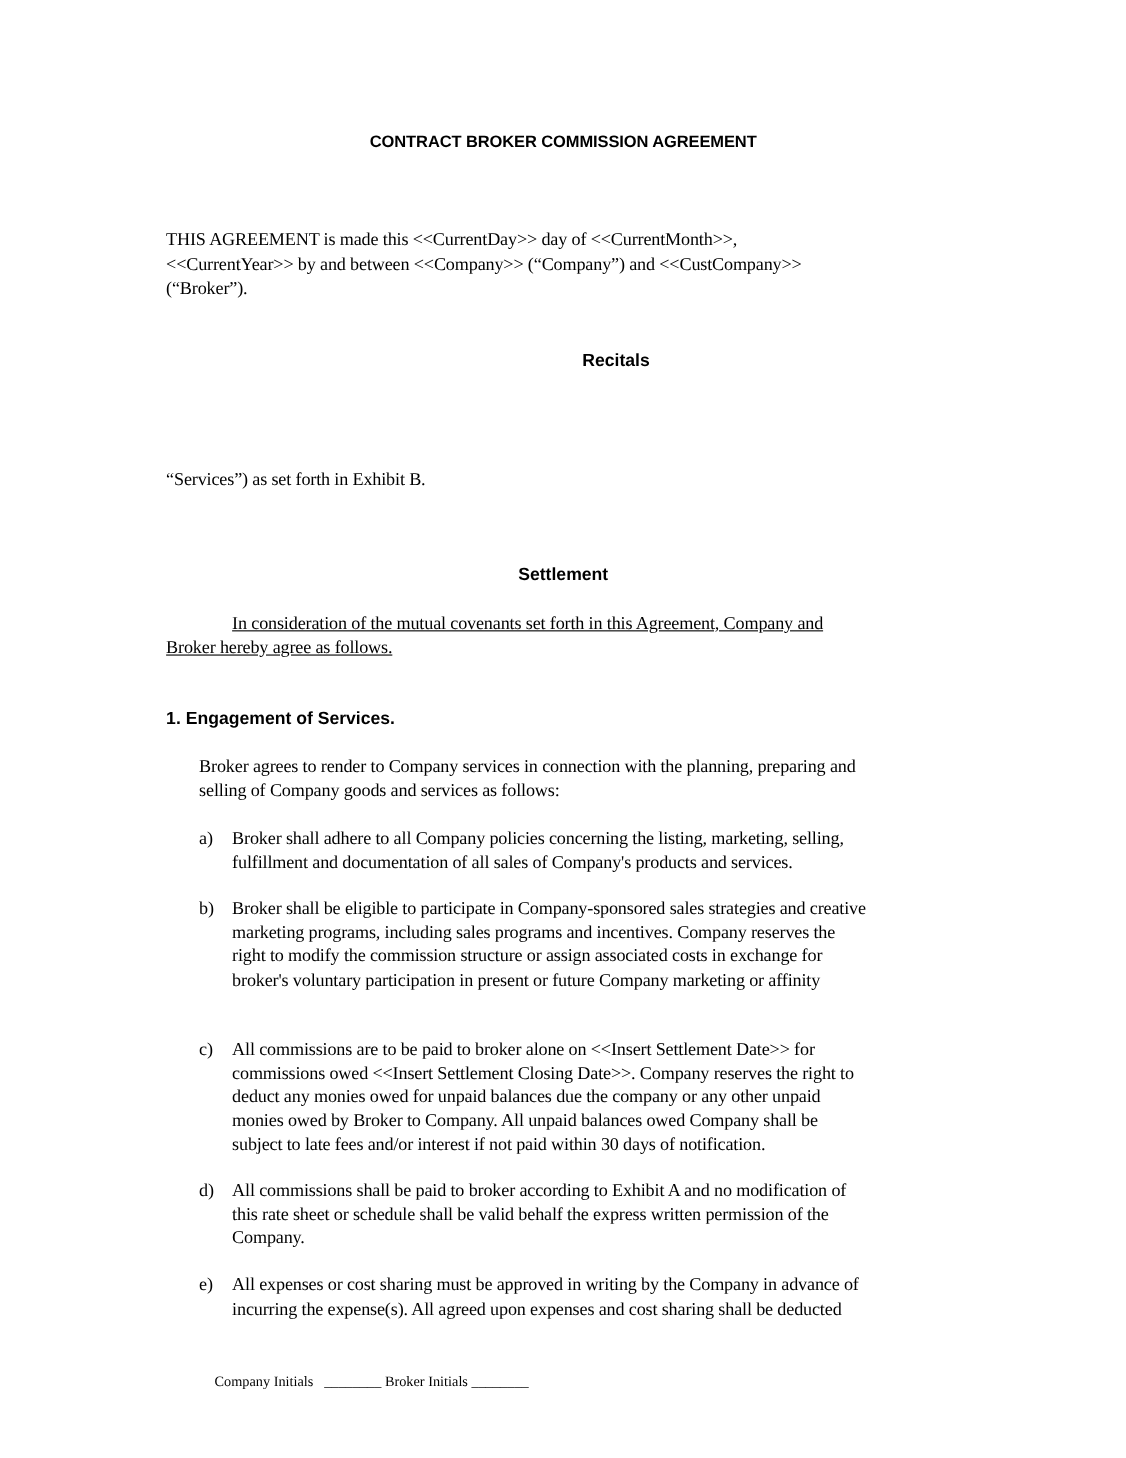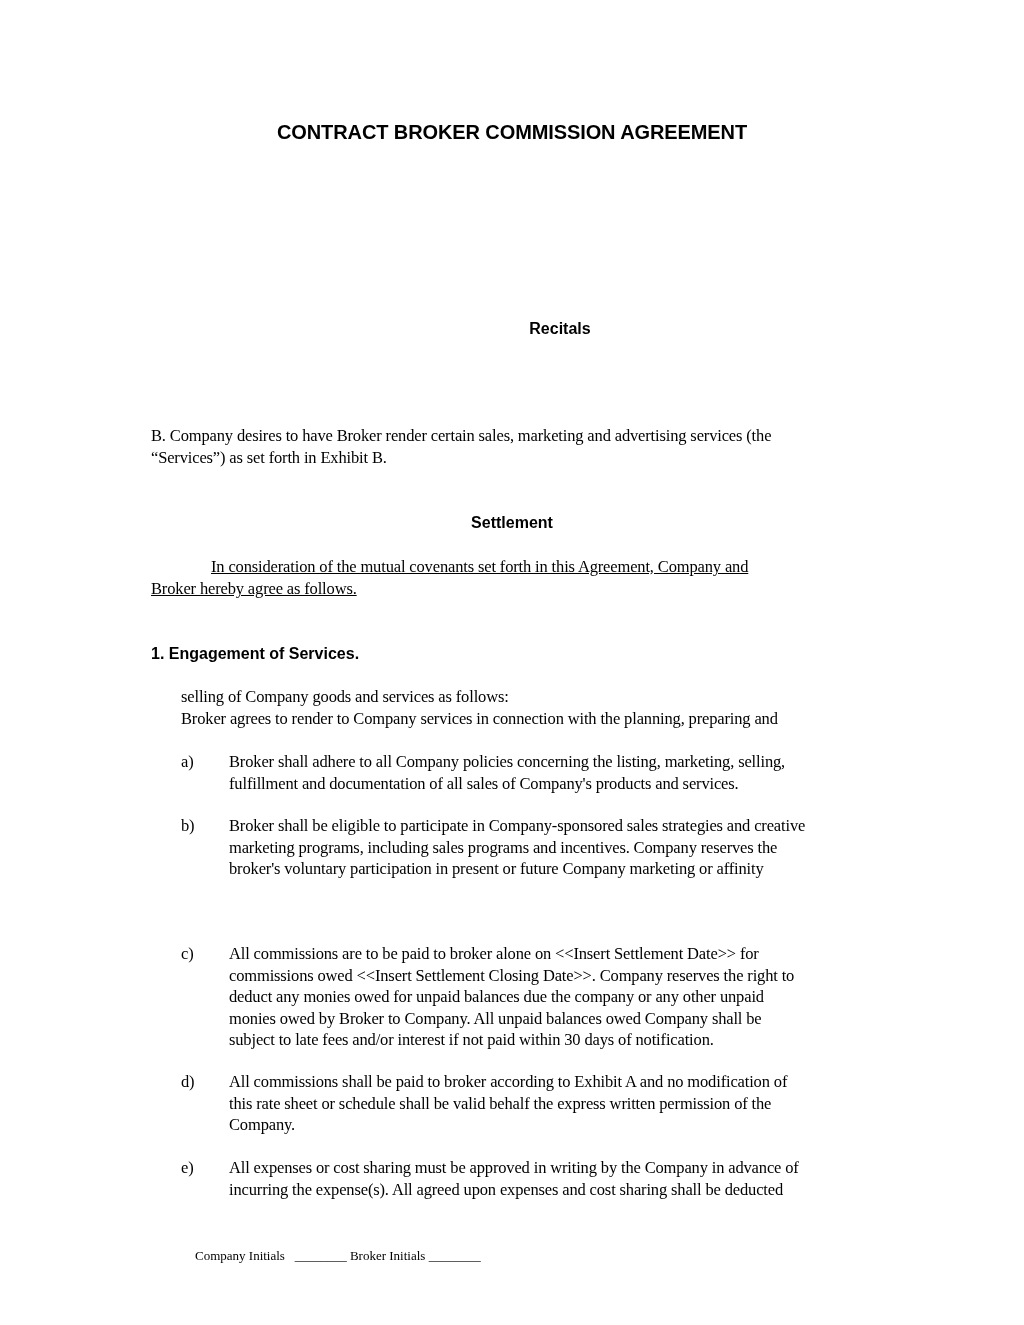--- a/index.html
+++ b/index.html
@@ -21,21 +21,21 @@
       width: 1024px;
       height: 1325px;
     }
     .title {
       position: absolute;
       left: 0; width: 1024px;
       top: 121px;
       text-align: center;
       font-family: "Liberation Sans", sans-serif;
       font-weight: bold;
-      font-size: 20px;
+      font-size: 15px;
       letter-spacing: -0.1px;
     }
     .para {
       position: absolute;
       left: 151px;
       width: 730px;
       font-size: 16.5px;
       line-height: 22px;
       letter-spacing: -0.15px;
     }
@@ -63,74 +63,79 @@
       line-height: 21.6px;
       letter-spacing: -0.15px;
     }
     .item .marker {
       position: absolute;
       left: 0;
       top: 0;
     }
     .item .item-text {
       display: block;
-      margin-left: 48px;
+      margin-left: 30px;
     }
     .footer {
       position: absolute;
       left: 151px;
       top: 1248px;
       font-size: 13px;
       white-space: pre;
       margin-left: 44px;
     }
   </style>
 </head>
 <body>
 
 <div class="page">
 
   <div class="title">CONTRACT BROKER COMMISSION AGREEMENT</div>
 
+  <div class="para" style="top:207px;">
+    <div>THIS AGREEMENT is made this &lt;&lt;CurrentDay&gt;&gt; day of &lt;&lt;CurrentMonth&gt;&gt;,</div>
+    <div>&lt;&lt;CurrentYear&gt;&gt; by and between &lt;&lt;Company&gt;&gt; (“Company”) and &lt;&lt;CustCompany&gt;&gt;</div>
+    <div>(“Broker”).</div>
+  </div>
 
   <div class="heading-center" style="top:320px;padding-left:48px;">Recitals</div>
 
 
   <div class="para" style="top:425px;">
-    <div>B. Company desires to have Broker render certain sales, marketing and advertising services (the</div>
     <div>“Services”) as set forth in Exhibit B.</div>
   </div>
 
   <div class="heading-center" style="top:514px;">Settlement</div>
 
   <div class="para" style="top:556px;text-decoration:underline;">
     <div class="indent-first">In consideration of the mutual covenants set forth in this Agreement, Company and</div>
     <div>Broker hereby agree as follows.</div>
   </div>
 
   <div class="heading-left" style="top:645px;">1. Engagement of Services.</div>
 
   <div class="para" style="top:686px; left:181px; width:700px;">
+    <div>Broker agrees to render to Company services in connection with the planning, preparing and</div>
     <div>selling of Company goods and services as follows:</div>
-    <div>Broker agrees to render to Company services in connection with the planning, preparing and</div>
   </div>
 
   <div class="item" style="top:751px;">
     <span class="marker">a)</span>
     <span class="item-text">
       <div>Broker shall adhere to all Company policies concerning the listing, marketing, selling,</div>
       <div>fulfillment and documentation of all sales of Company's products and services.</div>
     </span>
   </div>
 
   <div class="item" style="top:815px;">
     <span class="marker">b)</span>
     <span class="item-text">
       <div>Broker shall be eligible to participate in Company-sponsored sales strategies and creative</div>
       <div>marketing programs, including sales programs and incentives. Company reserves the</div>
+      <div>right to modify the commission structure or assign associated costs in exchange for</div>
       <div>broker's voluntary participation in present or future Company marketing or affinity</div>
     </span>
   </div>
 
   <div class="item" style="top:943px;">
     <span class="marker">c)</span>
     <span class="item-text">
       <div>All commissions are to be paid to broker alone on &lt;&lt;Insert Settlement Date&gt;&gt; for</div>
       <div>commissions owed &lt;&lt;Insert Settlement Closing Date&gt;&gt;. Company reserves the right to</div>
       <div>deduct any monies owed for unpaid balances due the company or any other unpaid</div>

